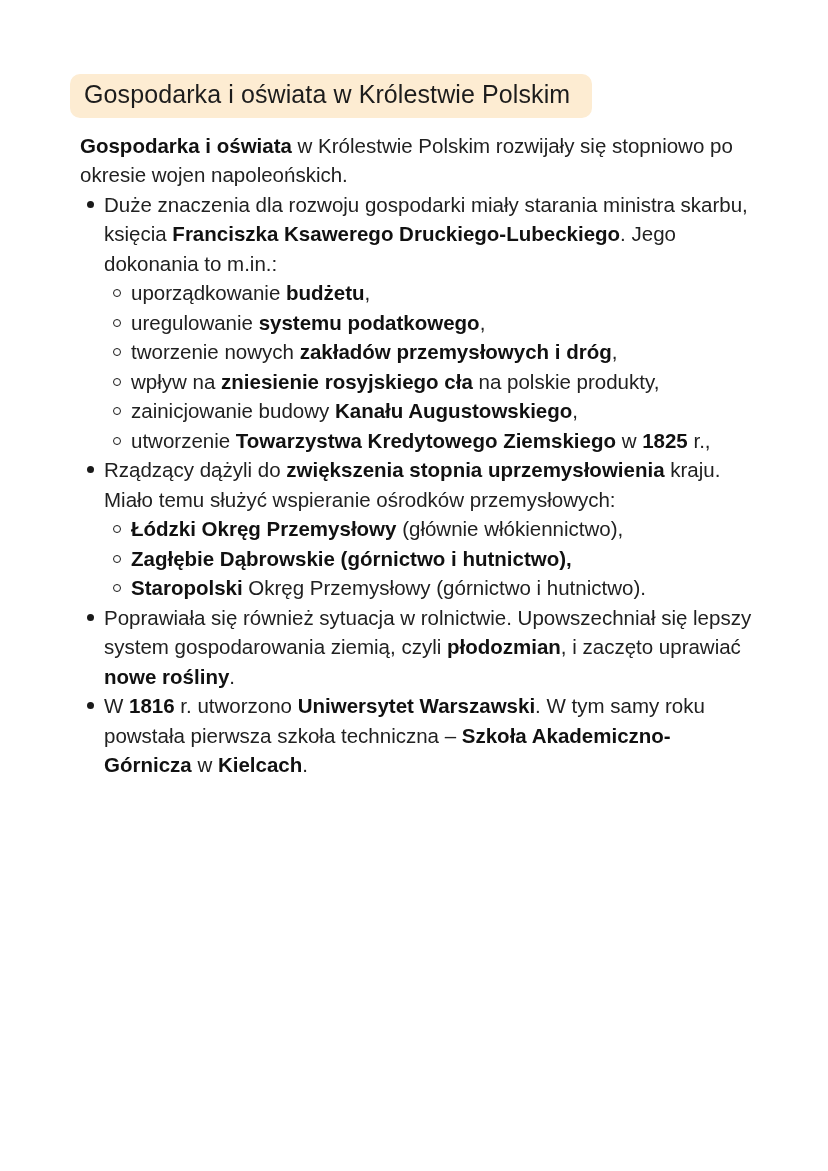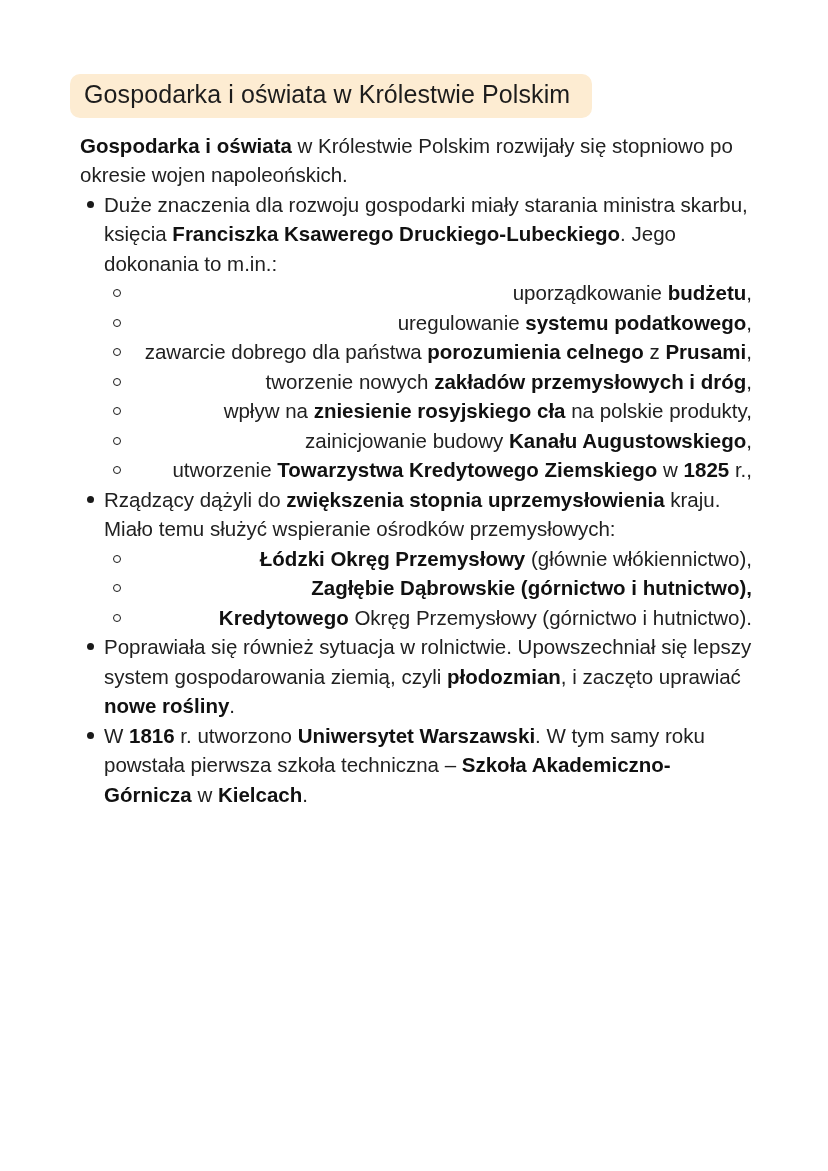--- a/index.html
+++ b/index.html
@@ -51,21 +51,20 @@
     padding: 0;
     list-style: none;
   }
   li.l1 {
     position: relative;
     padding-left: 24px;
   }
   li.l2 {
     position: relative;
     padding-left: 27px;
-    text-align: right;
   }
   .marker {
     position: absolute;
     top: 11px;
     display: block;
     border-radius: 50%;
   }
   .m1 {
     left: 7px;
     width: 7px;
@@ -87,28 +86,27 @@
 <div class="page">
   <div class="title-pill">
     <span>Gospodarka i oświata w Królestwie Polskim</span>
   </div>
   <div class="content">
     <div class="intro"><b>Gospodarka i oświata</b><span> w Królestwie Polskim rozwijały się stopniowo po okresie wojen napoleońskich.</span></div>
     <ul class="l1">
         <li class="l1"><span class="marker m1"></span><span>Duże znaczenia dla rozwoju gospodarki miały starania ministra skarbu, księcia </span><b>Franciszka Ksawerego Druckiego-Lubeckiego</b><span>. Jego dokonania to m.in.:</span><ul class="l2">
             <li class="l2"><span class="marker m2"></span><span>uporządkowanie </span><b>budżetu</b><span>,</span></li>
             <li class="l2"><span class="marker m2"></span><span>uregulowanie </span><b>systemu podatkowego</b><span>,</span></li>
-            <li class="l2"><span class="marker m2"></span><span>zawarcie dobrego dla państwa </span><b>porozumienia celnego</b><span> z </span><b>Prusami</b><span>,</span></li>
             <li class="l2"><span class="marker m2"></span><span>tworzenie nowych </span><b>zakładów przemysłowych i dróg</b><span>,</span></li>
             <li class="l2"><span class="marker m2"></span><span>wpływ na </span><b>zniesienie rosyjskiego cła</b><span> na polskie produkty,</span></li>
             <li class="l2"><span class="marker m2"></span><span>zainicjowanie budowy </span><b>Kanału Augustowskiego</b><span>,</span></li>
             <li class="l2"><span class="marker m2"></span><span>utworzenie </span><b>Towarzystwa Kredytowego Ziemskiego</b><span> w </span><b>1825</b><span> r.,</span></li>
           </ul></li>
         <li class="l1"><span class="marker m1"></span><span>Rządzący dążyli do </span><b>zwiększenia stopnia uprzemysłowienia</b><span> kraju. Miało temu służyć wspieranie ośrodków przemysłowych:</span><ul class="l2">
             <li class="l2"><span class="marker m2"></span><b>Łódzki Okręg Przemysłowy</b><span> (głównie włókiennictwo),</span></li>
             <li class="l2"><span class="marker m2"></span><b>Zagłębie Dąbrowskie (górnictwo i hutnictwo),</b></li>
-            <li class="l2"><span class="marker m2"></span><b>Kredytowego</b><span> Okręg Przemysłowy (górnictwo i hutnictwo).</span></li>
+            <li class="l2"><span class="marker m2"></span><b>Staropolski</b><span> Okręg Przemysłowy (górnictwo i hutnictwo).</span></li>
           </ul></li>
         <li class="l1"><span class="marker m1"></span><span>Poprawiała się również sytuacja w rolnictwie. Upowszechniał się lepszy system gospodarowania ziemią, czyli </span><b>płodozmian</b><span>, i zaczęto uprawiać </span><b>nowe rośliny</b><span>.</span></li>
         <li class="l1"><span class="marker m1"></span><span>W </span><b>1816</b><span> r. utworzono </span><b>Uniwersytet Warszawski</b><span>. W tym samy roku powstała pierwsza szkoła techniczna – </span><b>Szkoła Akademiczno-Górnicza</b><span> w </span><b>Kielcach</b><span>.</span></li>
       </ul>
   </div>
 </div>
 
 </body></html>

